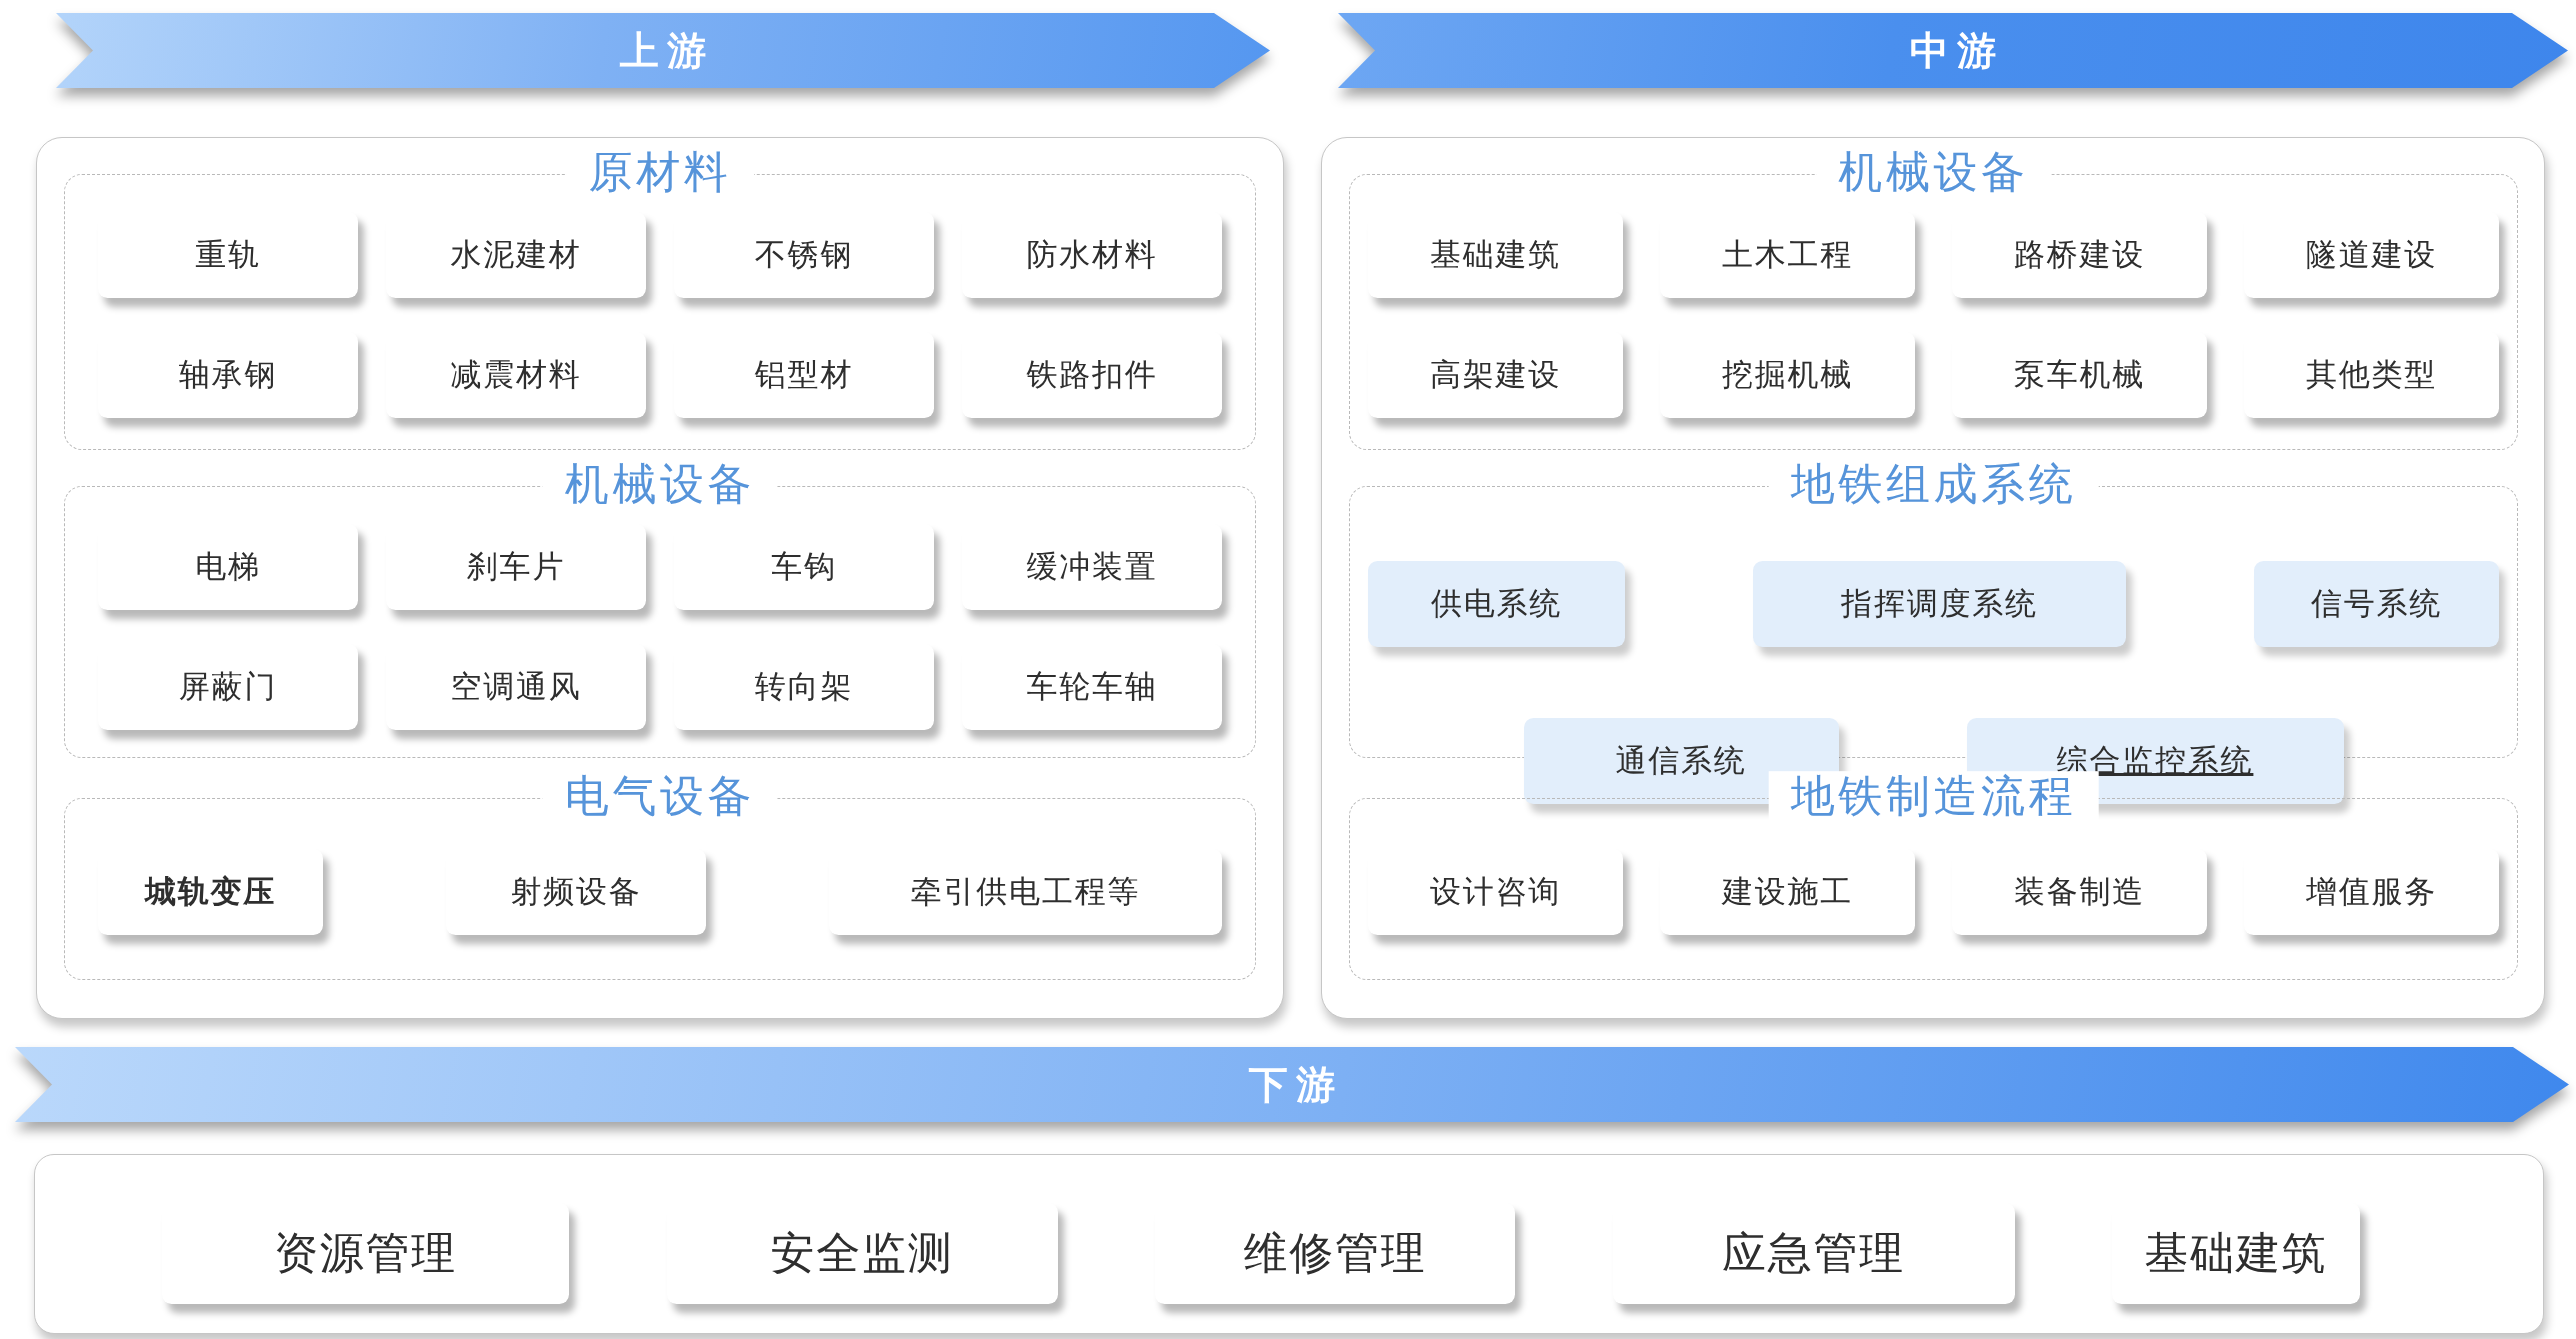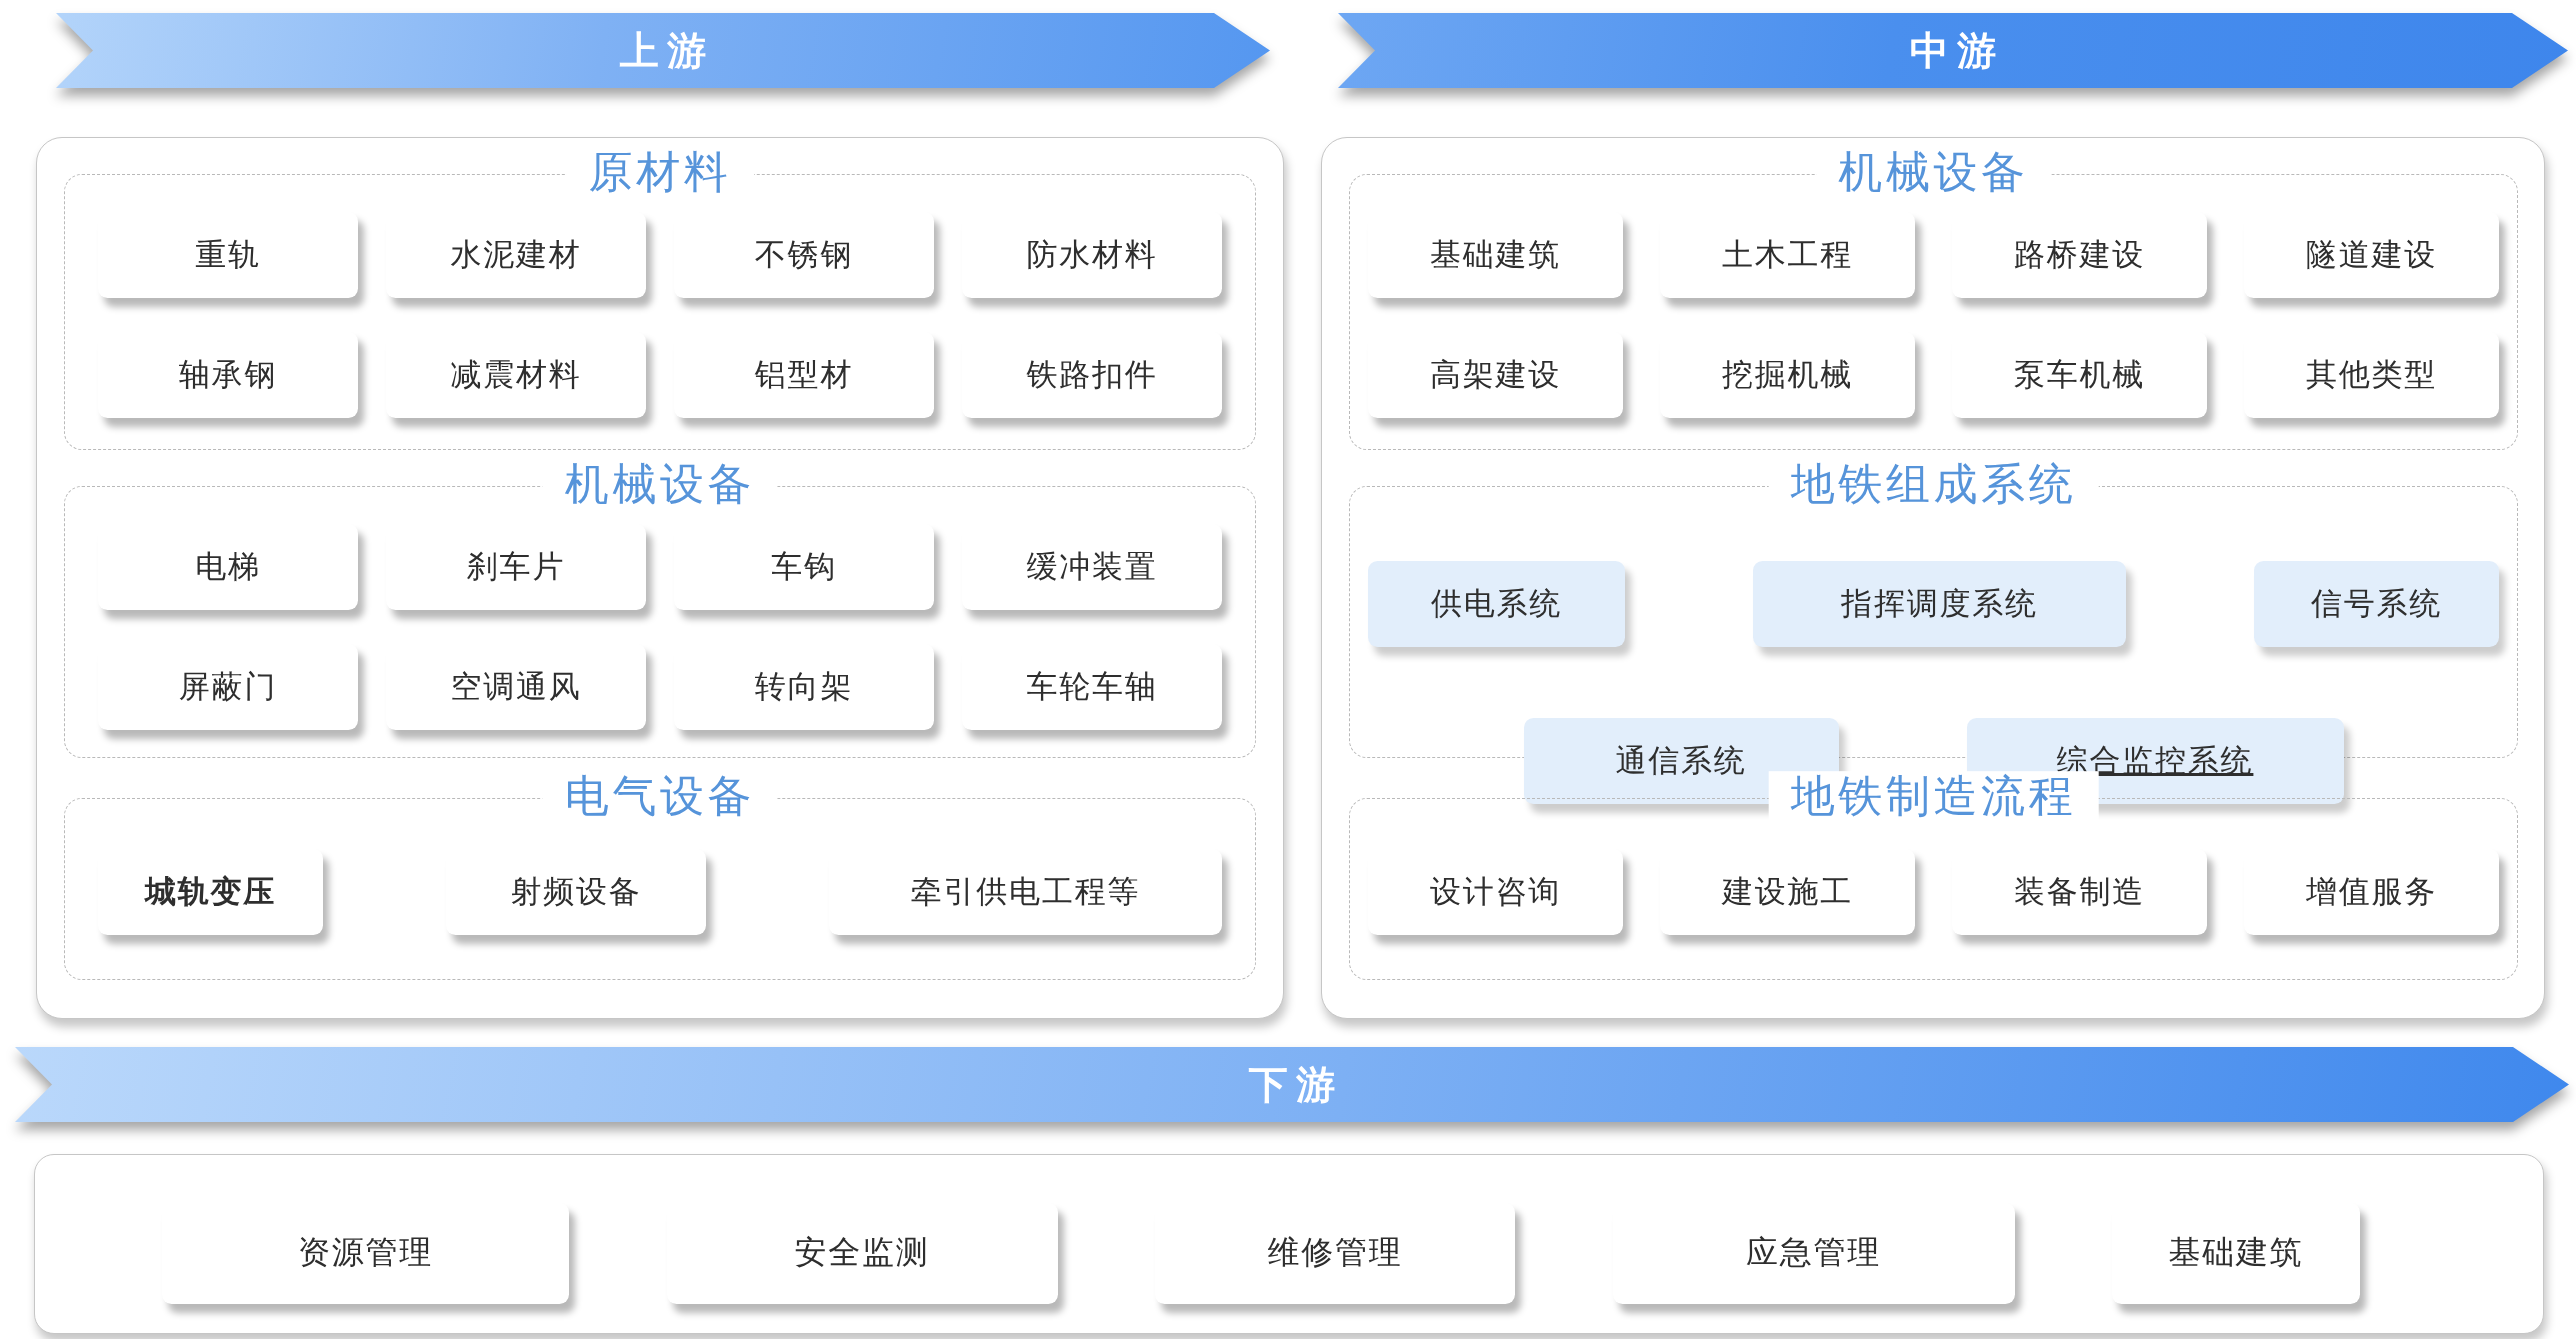--- a/index.html
+++ b/index.html
@@ -53,21 +53,21 @@
   }
   .hl{background:#e2eefb;box-shadow:6px 8.3px 7.1px rgba(0,0,0,0.20);margin-top:37px;}
   .w438{flex:0 0 260px;} .w380{flex:0 0 225px;font-weight:bold;} .w663{flex:0 0 393px;}
   .w433{flex:0 0 257px;} .w630{flex:0 0 373px;} .w413{flex:0 0 245px;}
   .w532{flex:0 0 315px;} .w636{flex:0 0 377px;text-decoration:underline;} .w430{flex:0 0 255px;}
   
   #downstream-row{
     display:flex;justify-content:space-between;align-items:center;height:100%;
     box-sizing:border-box;padding:18px 183px 0 127px;
   }
-  #downstream-row .box{height:101px;font-size:32px;}
+  #downstream-row .box{height:101px;font-size:44px;}
   .wb1{flex:0 0 407px;} .wb2{flex:0 0 391px;} .wb3{flex:0 0 360px;}
   .wb4{flex:0 0 402px;} .wb5{flex:0 0 248px;}
 </style>
 </head>
 <body>
 
 <div id="canvas">
 
   <div class="banner" id="banner-up">
     <div class="banner-shape">

